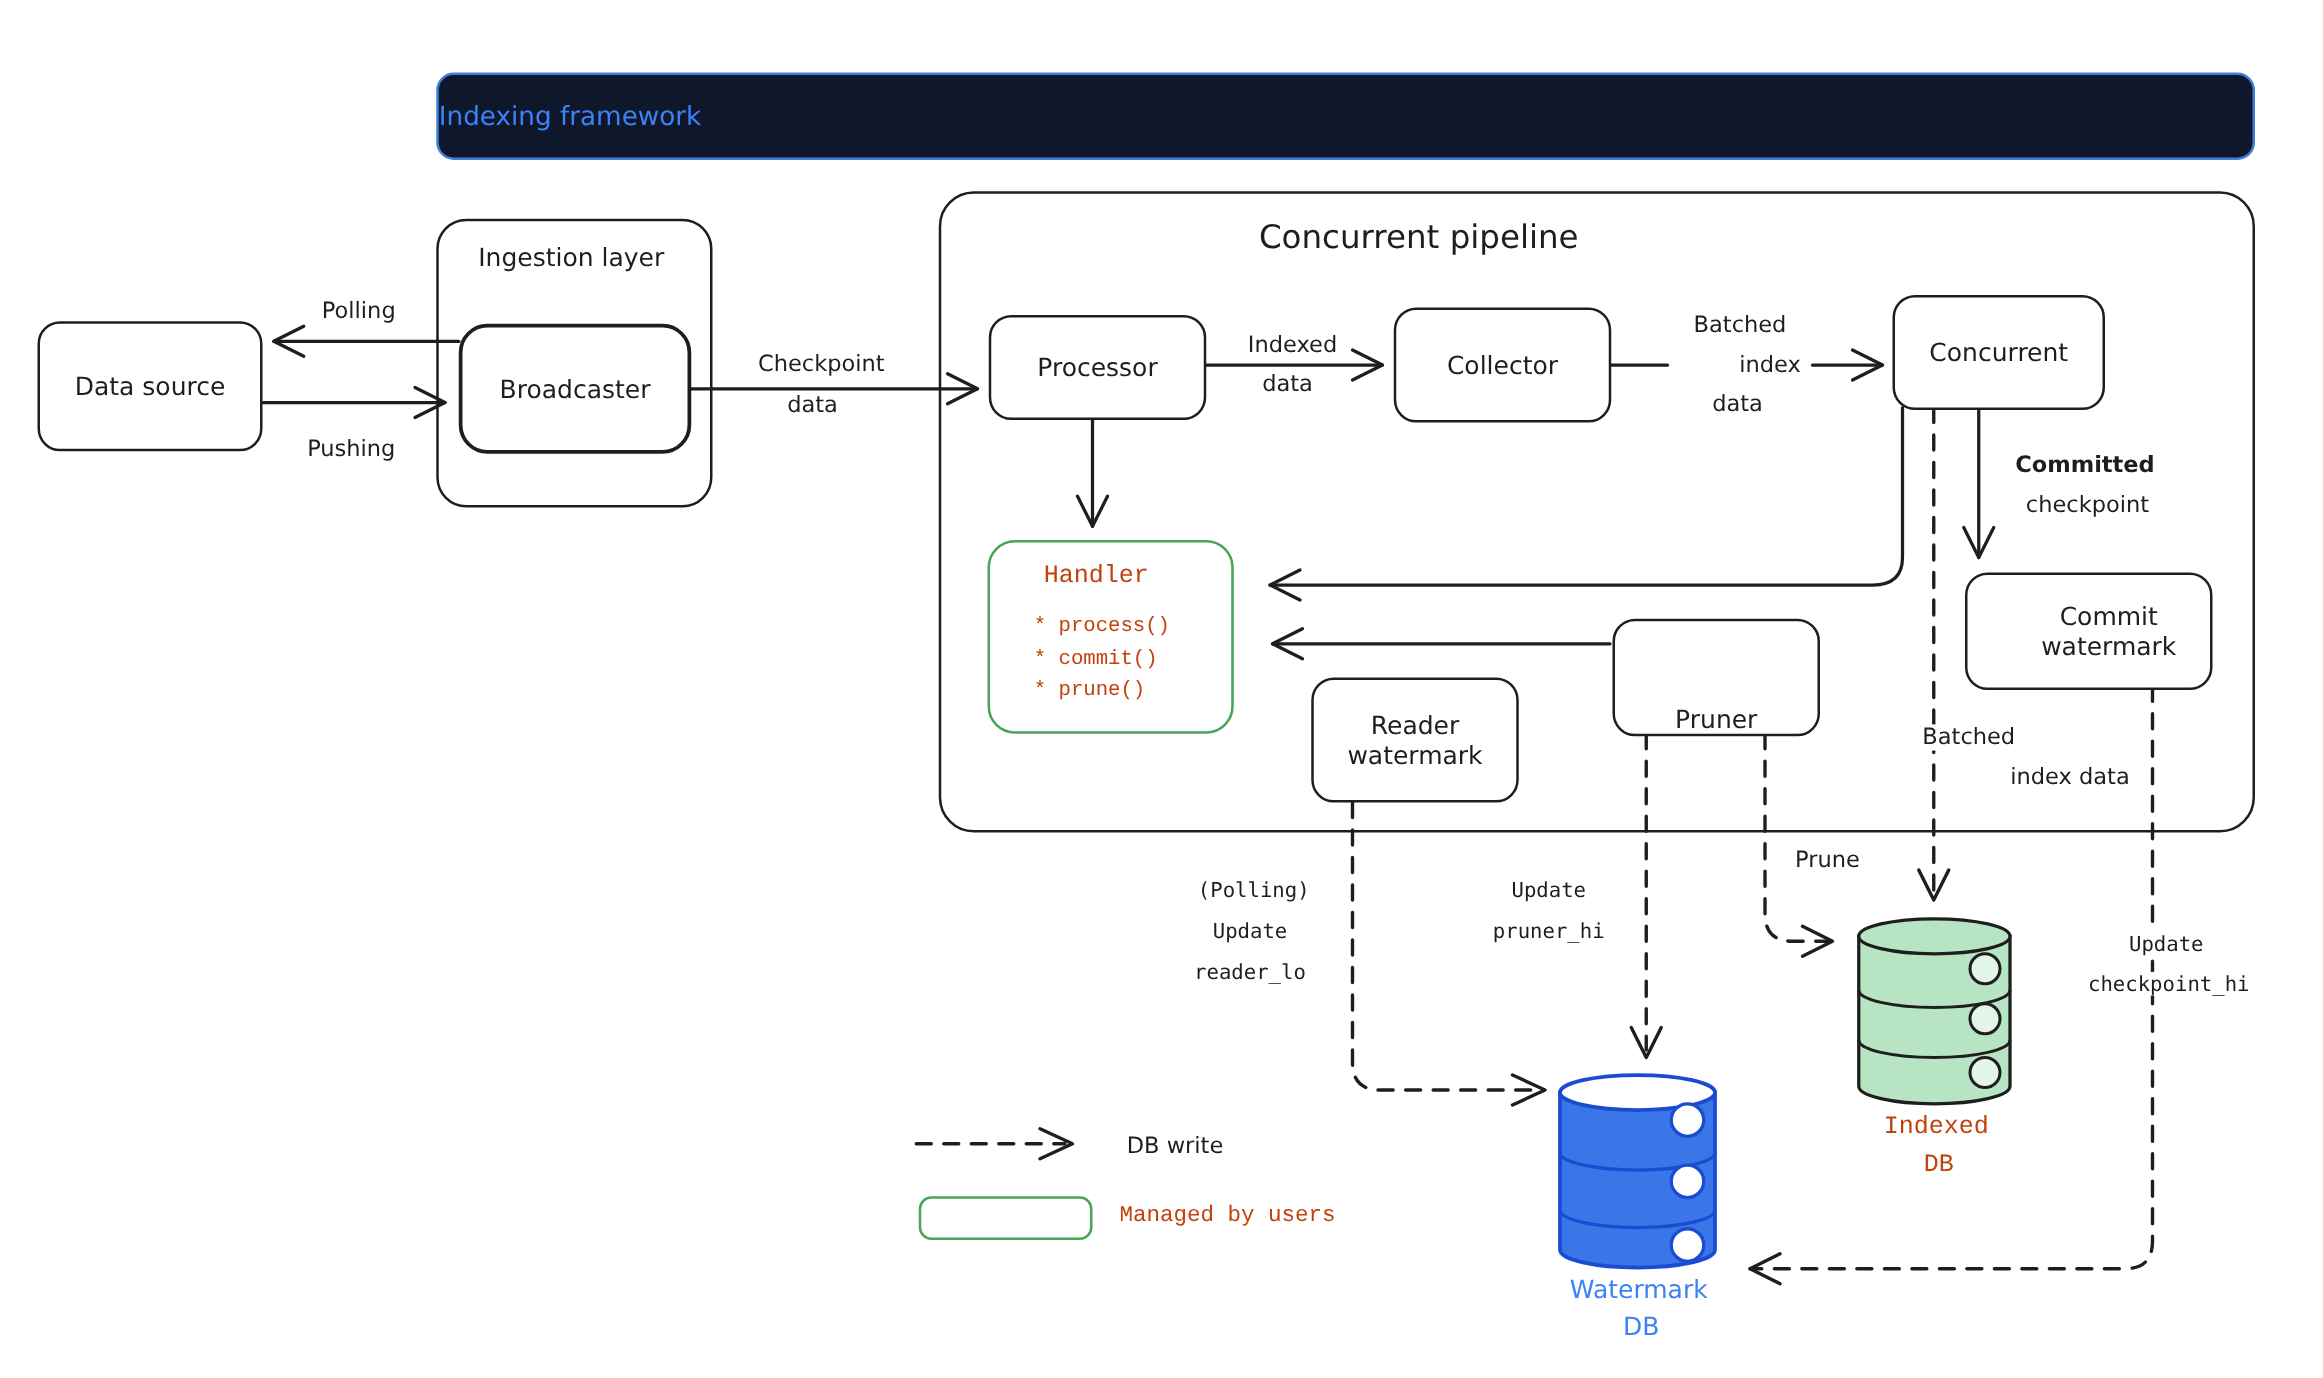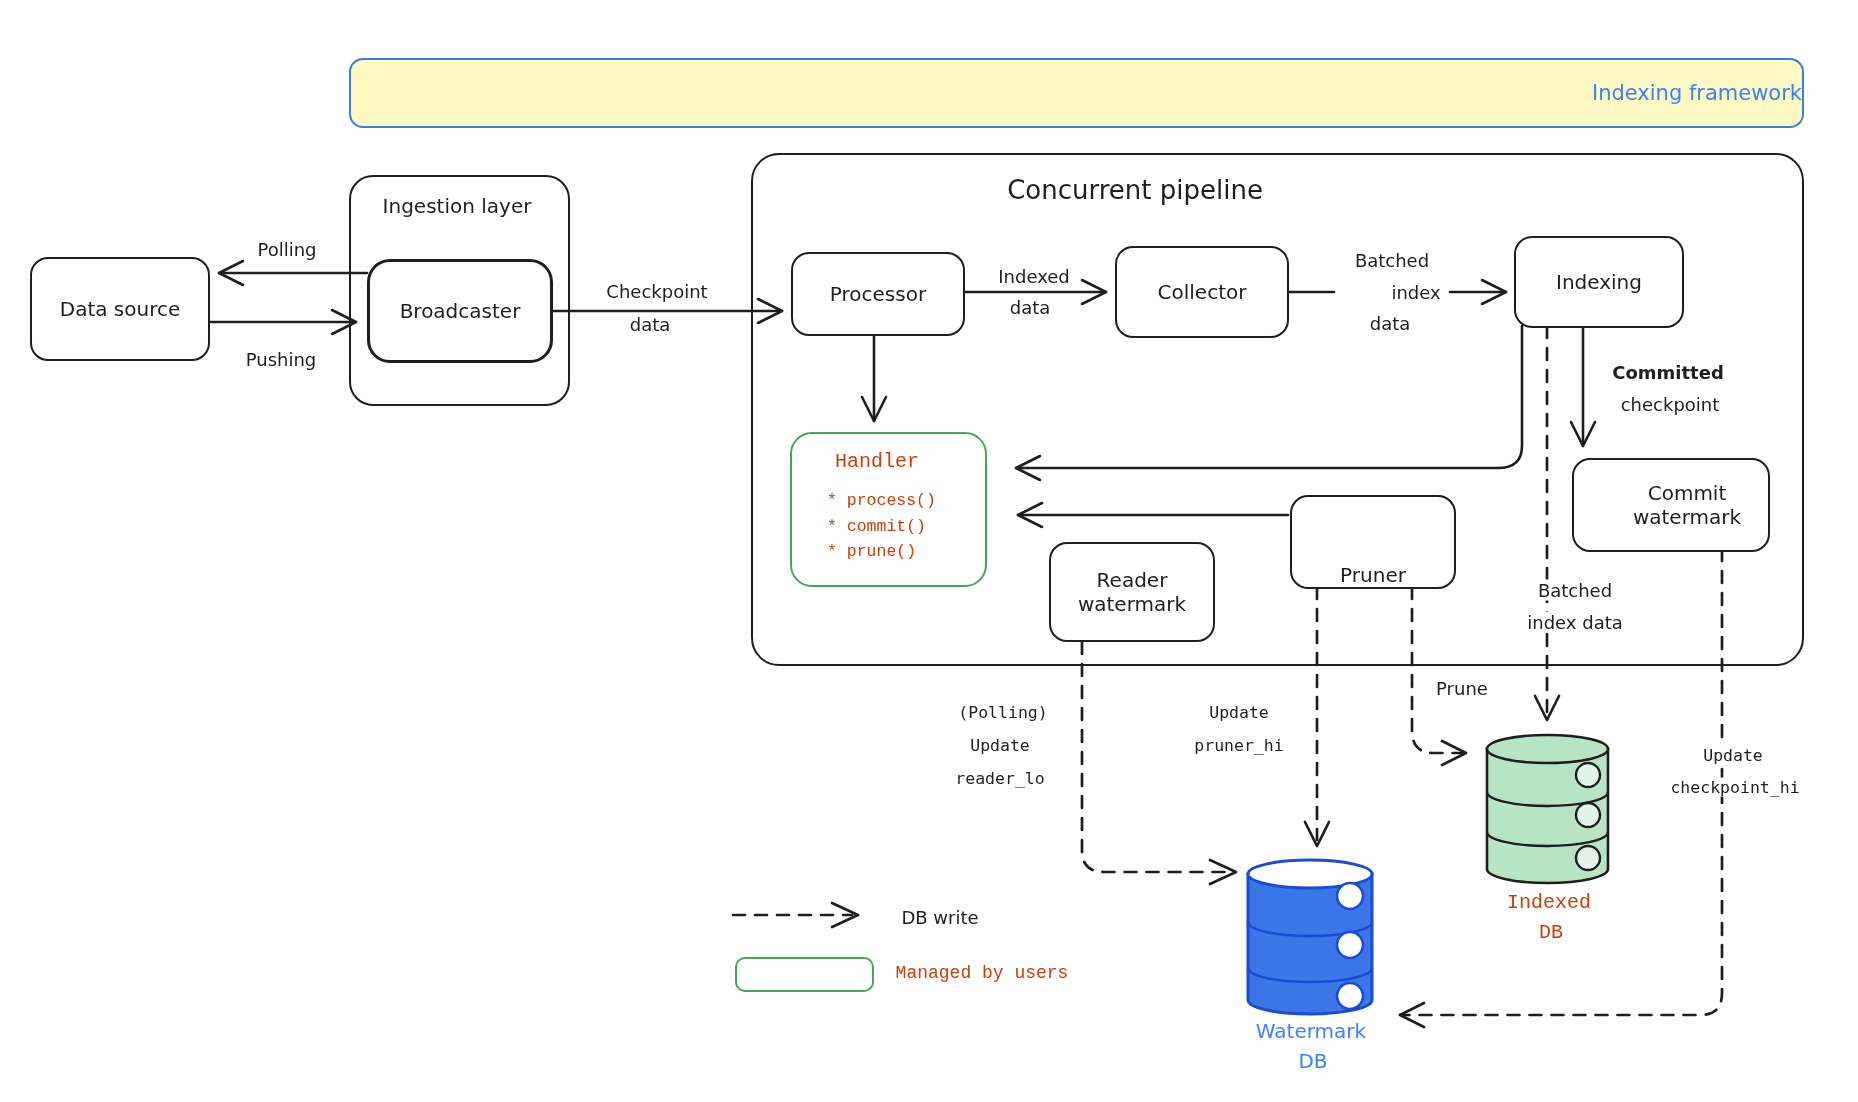--- a/index.html
+++ b/index.html
@@ -9,22 +9,22 @@
   .node{position:absolute;border:2.5px solid #1e1e1e;border-radius:18px;background:#fff;
         display:flex;align-items:center;justify-content:center;flex-direction:column;
         font-size:20px;text-align:center;line-height:1.2;}
   .frame{background:transparent;}
   .lbl{position:absolute;transform:translate(-50%,-50%);white-space:nowrap;font-size:18px;}
   .mono{font-family:"DejaVu Sans Mono",monospace;font-size:16.5px;}
   .whitebg{background:#fff;padding:0 3px;}
   .blue{color:#3b82f6;}
   .green{color:#c2410c;font-family:Liberation Mono, monospace;}
   .banner{position:absolute;left:349px;top:58px;width:1451px;height:66px;
-          border:2.5px solid #3d7fd9;border-radius:14px;background:#fef9c3;
-          display:flex;align-items:center;justify-content:flex-end;}
+          border:2.5px solid #3d7fd9;border-radius:14px;background:#0f172a;
+          display:flex;align-items:center;justify-content:flex-start;}
   .banner div{color:#3b82f6;font-size:21px;font-weight:500;}
   .handler{border-color:#47a555;border-width:2px;border-radius:22px;}
   .legendbox{position:absolute;left:735px;top:957px;width:135px;height:31px;
              border:2.5px solid #47a555;border-radius:10px;background:#fff;}
 </style>
 </head>
 <body>
 
 <div id="stage">
 
@@ -142,21 +142,21 @@
   <div class="node" style="left:367px;top:259px;width:180px;height:98px;border-width:3px;border-radius:23px;">
     <div>Broadcaster</div>
   </div>
   <div class="node" style="left:1115px;top:246px;width:170px;height:88px;">
     <div>Collector</div>
   </div>
   <div class="node" style="left:791px;top:252px;width:170px;height:80px;">
     <div>Processor</div>
   </div>
   <div class="node" style="left:1514px;top:236px;width:166px;height:88px;">
-    <div>Indexing</div>
+    <div>Concurrent</div>
   </div>
 
   <div class="node handler" style="left:790px;top:432px;width:193px;height:151px;"></div>
   <div class="lbl green" style="left:877px;top:461px;font-size:20px;">Handler</div>
   <div style="position:absolute;left:827px;top:488px;line-height:25.5px;" class="mono green">
     <div>* process()</div>
     <div>* commit()</div>
     <div>* prune()</div>
   </div>
 
@@ -182,21 +182,21 @@
   <div class="lbl" style="left:1030px;top:307px;">data</div>
 
   <div class="lbl" style="left:1392px;top:260px;">Batched</div>
   <div class="lbl" style="left:1416px;top:292px;">index</div>
   <div class="lbl" style="left:1390px;top:323px;">data</div>
 
   <div class="lbl" style="left:1668px;top:372px;font-weight:bold;">Committed</div>
   <div class="lbl" style="left:1670px;top:404px;">checkpoint</div>
 
   <div class="lbl whitebg" style="left:1575px;top:590px;">Batched</div>
-  <div class="lbl whitebg" style="left:1575px;top:622px;">index data</div>
+  <div class="lbl whitebg" style="left:1656px;top:622px;">index data</div>
 
   <div class="lbl" style="left:1462px;top:688px;">Prune</div>
 
   <div class="lbl mono" style="left:1003px;top:712px;">(Polling)</div>
   <div class="lbl mono" style="left:1000px;top:745px;">Update</div>
   <div class="lbl mono" style="left:1000px;top:778px;">reader_lo</div>
 
   <div class="lbl mono" style="left:1239px;top:712px;">Update</div>
   <div class="lbl mono" style="left:1239px;top:745px;">pruner_hi</div>
 

